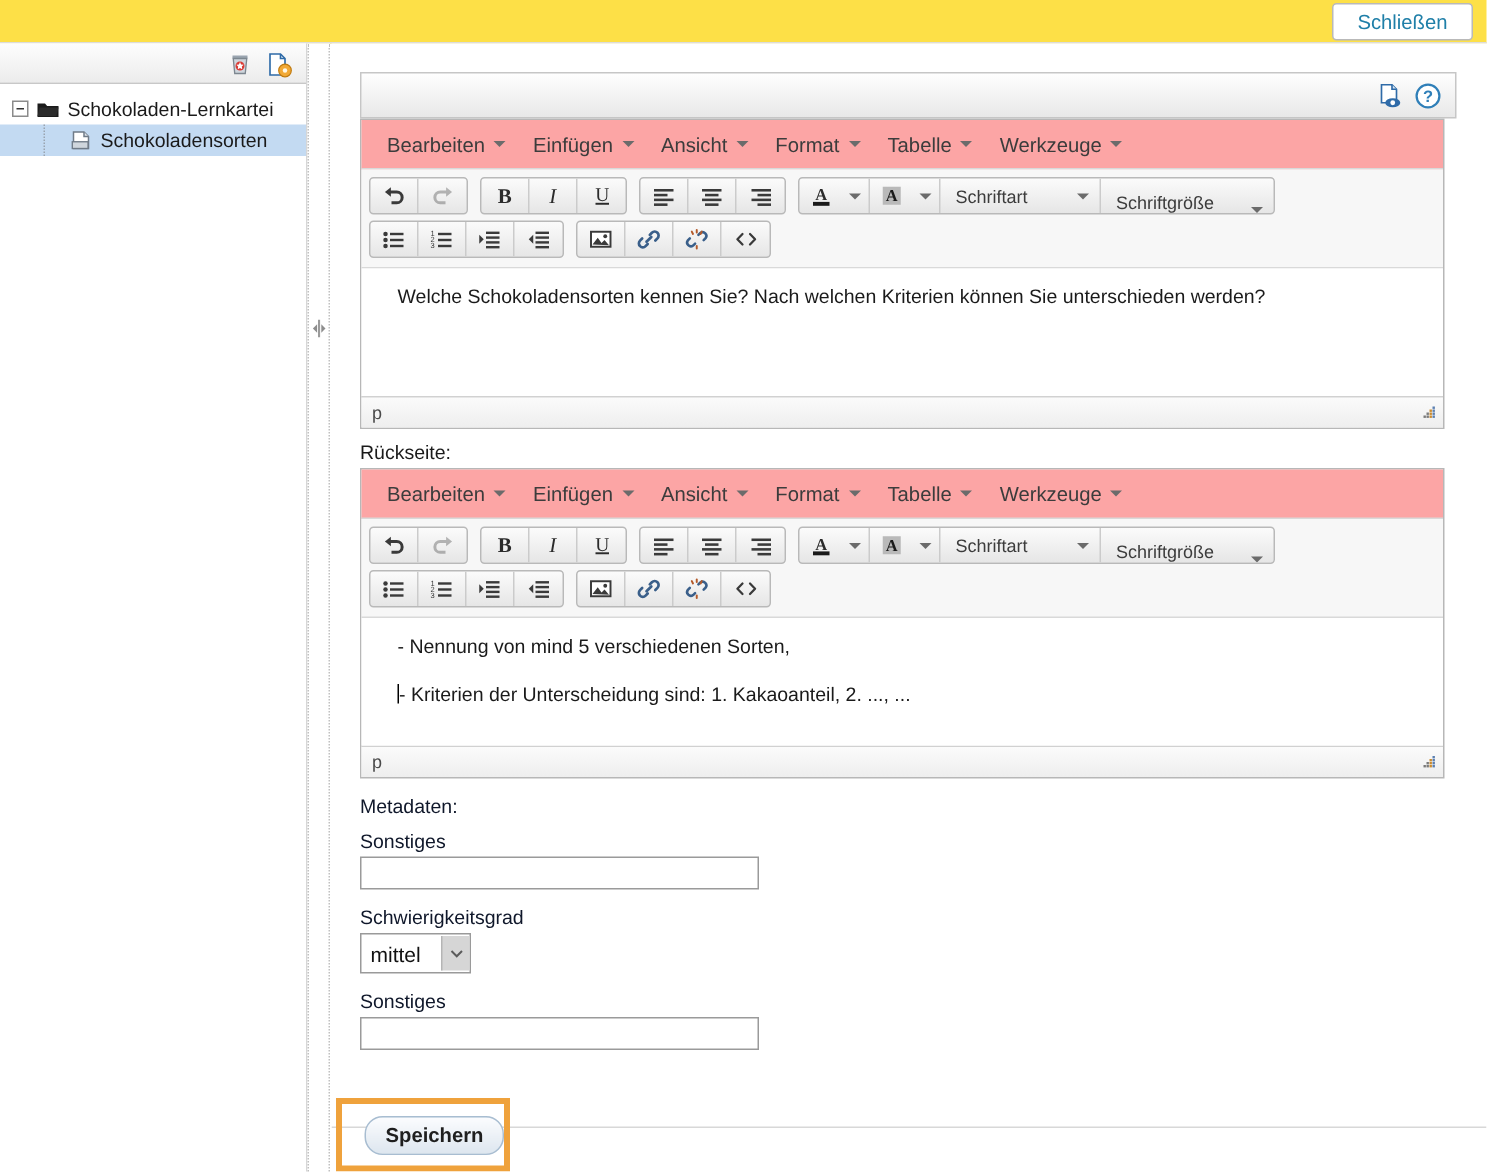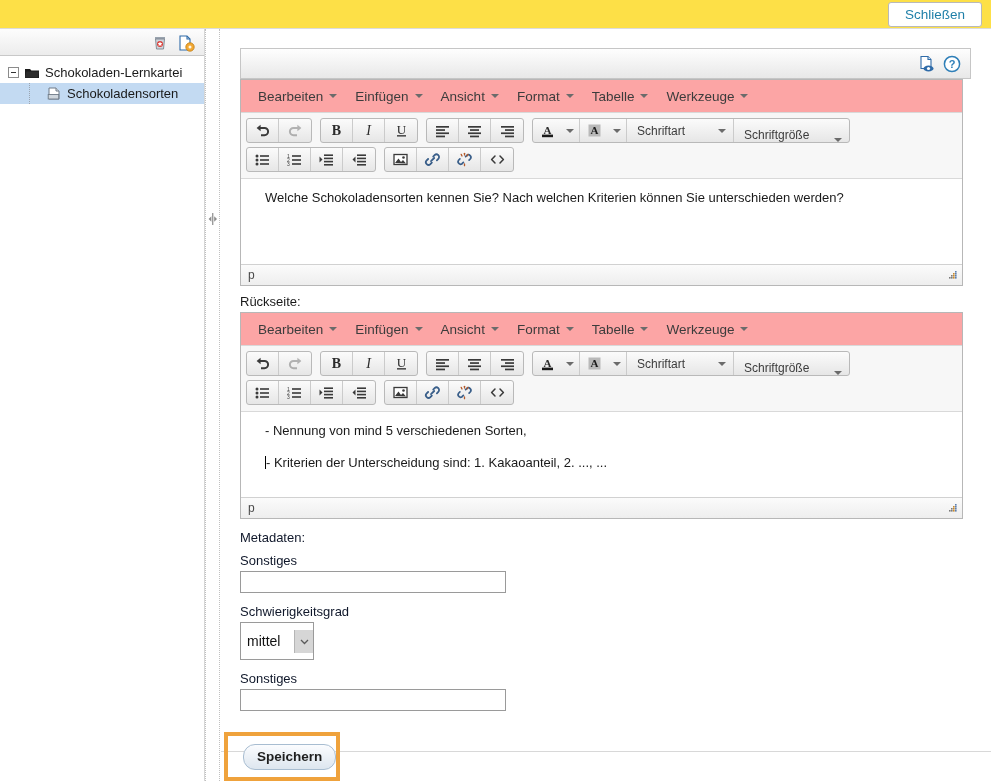--- a/index.html
+++ b/index.html
@@ -239,21 +239,21 @@
     width: 266px; height: 22px;
     border: 1px solid #9a9a9a;
     background: #fff;
     font-family: "Liberation Sans", sans-serif;
     font-size: 13px;
     padding: 0 4px;
     color: #111;
   }
   .sel-wrap {
     margin-left: 19px;
-    width: 74px; height: 38px;
+    width: 74px; height: 27px;
     border: 1px solid #9a9a9a;
     background: #fff;
     display: flex; align-items: center;
     cursor: pointer;
   }
   .sel-value { flex: 1; padding-left: 6px; font-size: 14px; color: #111; }
   .sel-arrow {
     width: 19px; height: 23px;
     background: #d6d6d6;
     border-left: 1px solid #b5b5b5;

